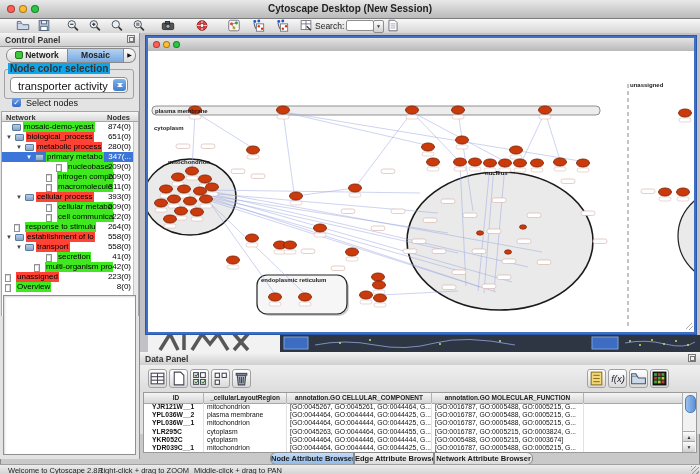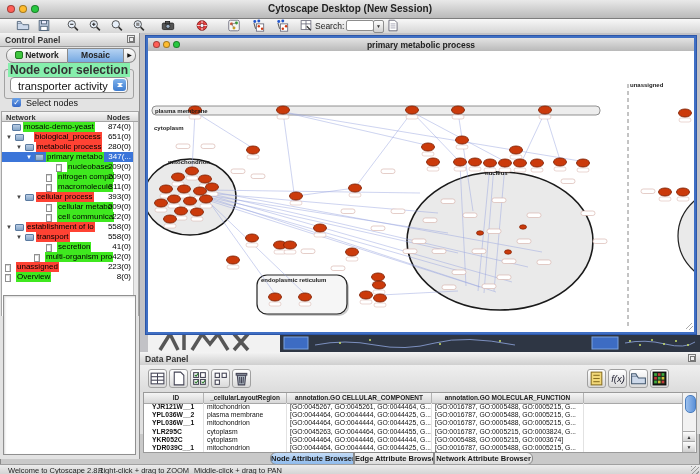--- a/index.html
+++ b/index.html
@@ -42,22 +42,22 @@
   .seg{position:absolute;top:0;height:15px;box-sizing:border-box;border:1px solid #8a8a8a;
     font-size:8.5px;font-weight:bold;line-height:13px;text-align:center;color:#222;
     background:linear-gradient(#fcfcfc,#dcdcdc);}
   #tab-network{left:0;width:62px;border-radius:7px 0 0 7px;}
   #tab-mosaic{left:62px;width:56px;background:linear-gradient(#b5d2f2,#76a9e2);border-left:none;}
   #tab-overflow{left:118px;width:12px;border-radius:0 7px 7px 0;border-left:none;font-size:6px;color:#111;}
   .grn-dot{display:inline-block;width:6px;height:6px;border-radius:2px;background:#3fc63f;border:1px solid #1f7a1f;vertical-align:-1px;margin-right:2px;}
 
   #node-color-box{position:absolute;left:4px;top:36px;width:130px;height:30px;
     border:1px solid #a2a2a2;border-radius:3px;box-sizing:border-box;}
-  #node-color-legend{position:absolute;left:8px;top:30px;background:#86efac;padding:0 2px;
-    font-size:12px;font-weight:bold;color:#333;}
+  #node-color-legend{position:absolute;left:8px;top:30px;background:#0ea5e9;padding:0 2px;
+    font-size:10px;font-weight:bold;color:#333;}
   #dropdown{position:absolute;left:10px;top:44px;width:118px;height:16px;background:#fff;
     border:1px solid #8d8d8d;border-radius:4px;box-sizing:border-box;}
   #dropdown .dval{position:absolute;left:7px;top:2px;font-size:11px;color:#111;}
   #dropdown .stepper{position:absolute;right:1px;top:1px;width:13px;height:12px;border-radius:3px;
     background:linear-gradient(#7fb2ec,#3e7cd0);}
   #dropdown .stepper:before{content:"";position:absolute;left:3.5px;top:2px;border:3px solid transparent;border-bottom:3.5px solid #fff;}
   #dropdown .stepper:after{content:"";position:absolute;left:3.5px;bottom:2px;border:3px solid transparent;border-top:3.5px solid #fff;}
 
   #select-nodes{position:absolute;left:12px;top:65px;height:11px;}
   #select-nodes .box{position:absolute;left:0;top:0;width:9px;height:9px;border-radius:2px;
@@ -283,21 +283,21 @@
     </div>
     <div id="tree">
         <div class="trow">
           <span class="ticon folder" style="left: 10px;"></span>
           <span class="tlabel green" style="left: 21px; max-width: 89px;">mosaic-demo-yeast</span>
           <span class="tcount">874(0)</span>
         </div>
         <div class="trow">
           <span class="arr" style="left: 4px;">▼</span>
           <span class="ticon folder" style="left: 13px;"></span>
-          <span class="tlabel red" style="left: 24px; max-width: 86px; margin-left: 8px;">biological_process</span>
+          <span class="tlabel red" style="left: 24px; max-width: 86px;">biological_process</span>
           <span class="tcount">651(0)</span>
         </div>
         <div class="trow">
           <span class="arr" style="left: 14px;">▼</span>
           <span class="ticon folder" style="left: 23px;"></span>
           <span class="tlabel red" style="left: 34px; max-width: 76px;">metabolic process</span>
           <span class="tcount">280(0)</span>
         </div>
         <div class="trow sel">
           <span class="arr" style="left: 24px;">▼</span>
@@ -328,20 +328,25 @@
         </div>
         <div class="trow">
           <span class="ticon leaf" style="left: 44px;"></span>
           <span class="tlabel green" style="left: 55px; max-width: 55px;">cellular metabo</span>
           <span class="tcount">209(0)</span>
         </div>
         <div class="trow">
           <span class="ticon leaf" style="left: 44px;"></span>
           <span class="tlabel green" style="left: 55px; max-width: 55px;">cell communicat</span>
           <span class="tcount">22(0)</span>
+        </div>
+        <div class="trow">
+          <span class="ticon leaf" style="left: 12px;"></span>
+          <span class="tlabel green" style="left: 23px; max-width: 87px;">response to stimulu</span>
+          <span class="tcount">264(0)</span>
         </div>
         <div class="trow">
           <span class="arr" style="left: 4px;">▼</span>
           <span class="ticon folder" style="left: 13px;"></span>
           <span class="tlabel red" style="left: 24px; max-width: 86px;">establishment of lo</span>
           <span class="tcount">558(0)</span>
         </div>
         <div class="trow">
           <span class="arr" style="left: 14px;">▼</span>
           <span class="ticon folder" style="left: 23px;"></span>
@@ -397,21 +402,20 @@
           </g>
       </svg>
     </div>
     <div id="net-window">
       <div id="net-titlebar">
         <div class="lights small">
           <span class="light r"></span>
           <span class="light y"></span>
           <span class="light g"></span>
         </div>
-        <div class="title">primary metabolic process</div>
       </div>
       <div id="canvas-wrap">
         <svg id="canvas-svg" width="546" height="281" viewBox="0 0 546 281">
             <ellipse cx="592" cy="185" rx="62" ry="52" fill="#eaeaea" stroke="#222" stroke-width="1.2"></ellipse>
             <rect x="4" y="55" width="448" height="9" rx="4" fill="#ededed" stroke="#777" stroke-width="0.8"></rect>
             <ellipse cx="42" cy="146" rx="46" ry="38" fill="#eaeaea" stroke="#1a1a1a" stroke-width="1.4"></ellipse>
             <ellipse cx="352" cy="190" rx="93" ry="69" fill="#eaeaea" stroke="#1a1a1a" stroke-width="1.6"></ellipse>
             <rect x="111" y="226" width="90" height="39" rx="10" fill="#999" opacity="0.5"></rect>
             <rect x="109" y="224" width="90" height="39" rx="10" fill="#f6f6f6" stroke="#222" stroke-width="1.2"></rect>
             <line x1="480" y1="33" x2="480" y2="278" stroke="#888" stroke-width="1" stroke-dasharray="4,3"></line>

